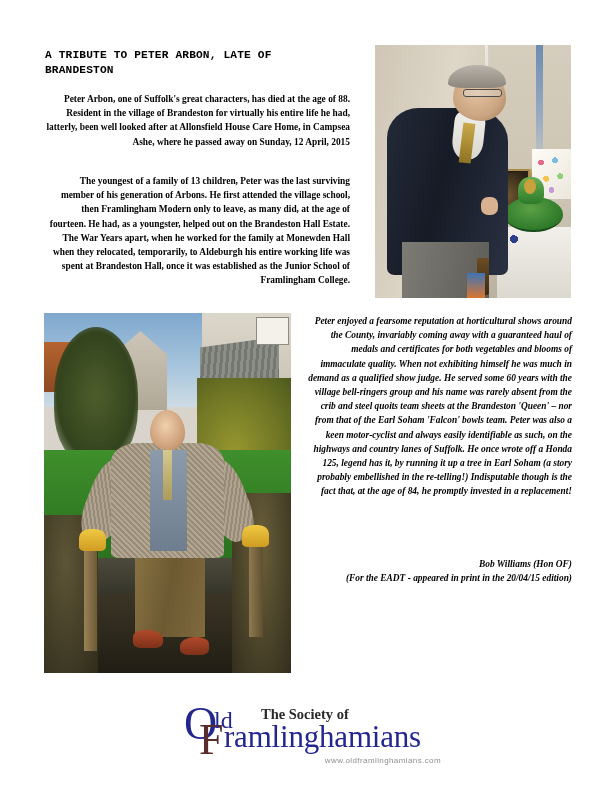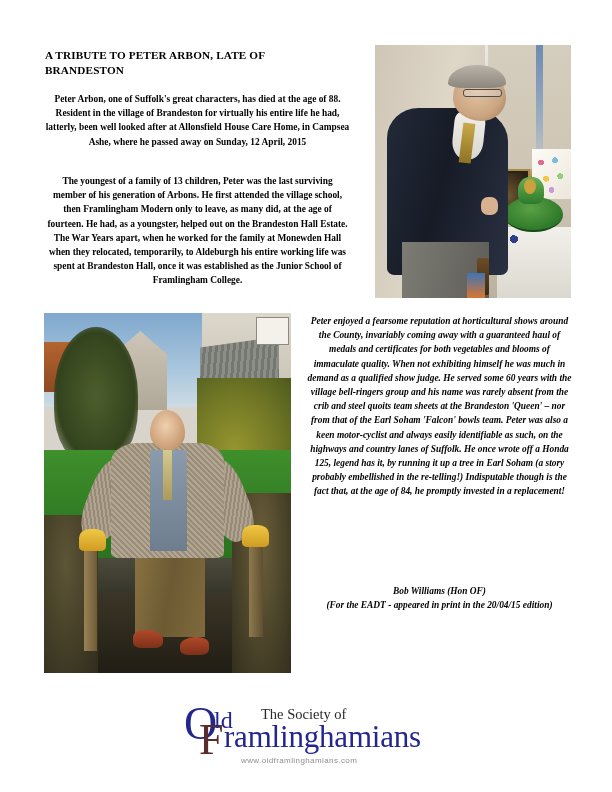--- a/index.html
+++ b/index.html
@@ -23,55 +23,55 @@
     height: 792px;
     background: #fff;
   }
 
   
   .doc-title {
     position: absolute;
     left: 45px;
     top: 48px;
     width: 300px;
-    font-family: Liberation Serif, serif;
+    font-family: Liberation Mono, monospace;
     font-weight: bold;
     font-size: 11.2px;
     line-height: 14.5px;
     letter-spacing: 0.15px;
     color: #000;
   }
 
   .body-text {
     font-family: "Liberation Serif", serif;
     font-weight: bold;
     font-size: 9.4px;
     line-height: 14.2px;
     color: #000;
-    text-align: center;
+    text-align: right;
   }
 
   .col-left {
     position: absolute;
     left: 45px;
     width: 305px;
   }
 
   .para-1 { top: 92px; }
   .para-2 { top: 174px; }
 
   .col-right {
     position: absolute;
     left: 307px;
     width: 265px;
     font-style: italic;
   }
 
   .para-3 { top: 314px; }
-  .para-4 { top: 584px; }
+  .para-4 { top: 557px; }
   .para-5 { top: 612px; }
 
   
   .photo {
     position: absolute;
     overflow: hidden;
     background: #d8d4cc;
   }
 
   
@@ -375,39 +375,39 @@
     font-weight: normal;
   }
   .logo-soc {
     position: absolute;
     left: 100px;
     top: 8px;
     font-family: "Liberation Serif", serif;
     font-size: 14.5px;
     line-height: 16px;
     color: #2a2a2a;
-    font-weight: normal;
+    font-weight: bold;
   }
   .logo-fram {
     position: absolute;
     left: 63px;
     top: 22px;
     font-family: "Liberation Serif", serif;
     font-size: 31px;
     line-height: 33px;
     color: #24268f;
     font-weight: normal;
     letter-spacing: -0.2px;
   }
   .logo-url {
     position: absolute;
     left: 80px;
     top: 58px;
     width: 200px;
-    text-align: left;
+    text-align: right;
     font-family: "Liberation Sans", sans-serif;
     font-size: 8px;
     line-height: 10px;
     color: #8f8f8f;
     letter-spacing: 0.4px;
   }
 </style>
 </head>
 <body>
 

